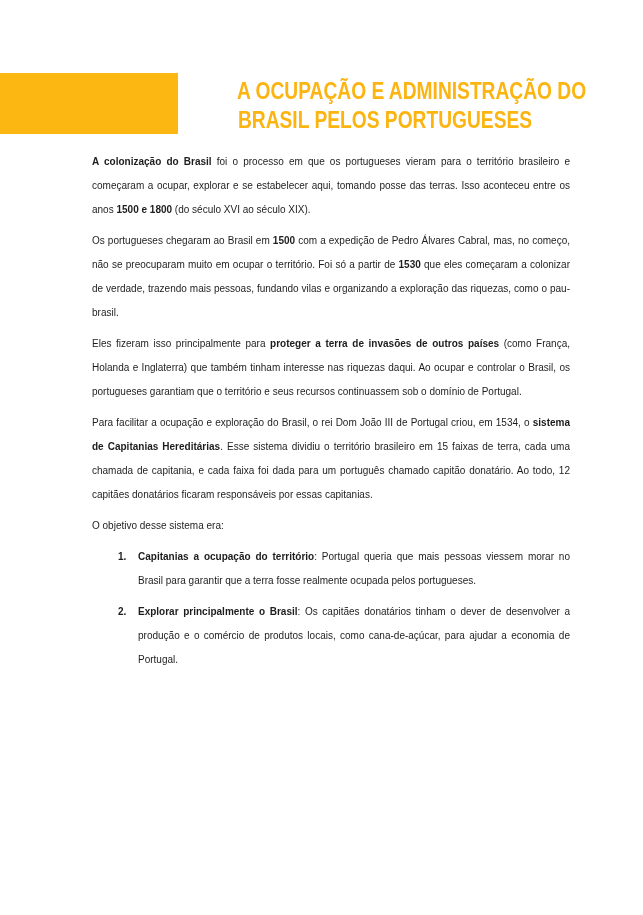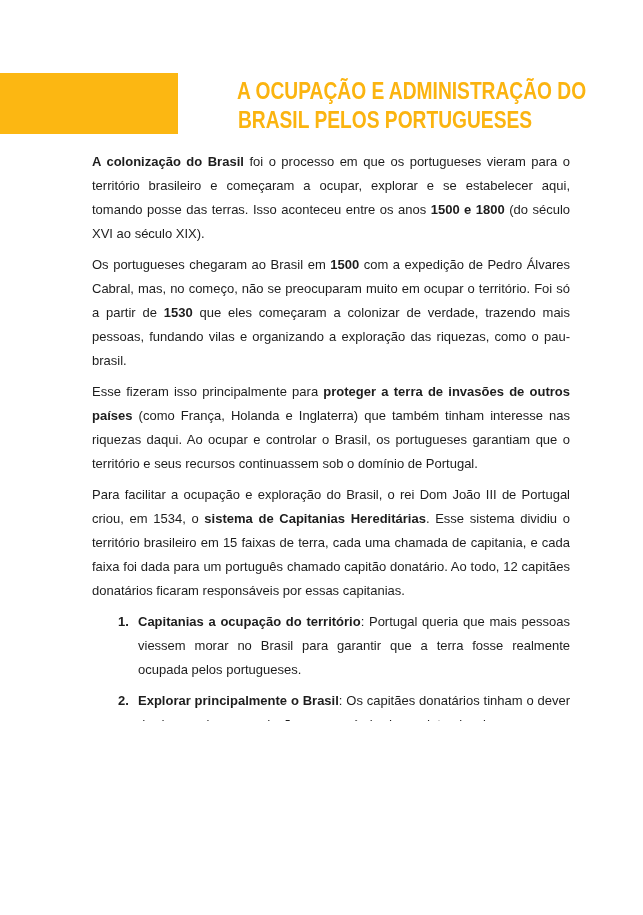--- a/index.html
+++ b/index.html
@@ -34,21 +34,21 @@
     transform: scaleX(0.80);
     transform-origin: 50% 0;
     white-space: nowrap;
   }
 
   
   .doc-body {
     position: absolute;
     left: 92px; top: 150px;
     width: 478px;
-    font-size: 13px;
+    font-size: 10px;
     line-height: 24px;
     text-align: justify;
   }
   .doc-body p { margin: 0 0 7px 0; }
   .seg-b { font-weight: bold; }
 
   .objectives-list { margin-top: 7px; }
   .list-item { display: flex; margin-bottom: 7px; }
   .list-marker {
     flex: none;
@@ -92,22 +92,23 @@
   <div class="accent-bar"></div>
 
   <div class="page-title">
     <div>A OCUPAÇÃO E ADMINISTRAÇÃO DO</div>
     <div>BRASIL PELOS PORTUGUESES</div>
   </div>
 
   <div class="doc-body">
     <p><span class="seg-b">A colonização do Brasil</span><span class="seg-n"> foi o processo em que os portugueses vieram para o território brasileiro e começaram a ocupar, explorar e se estabelecer aqui, tomando posse das terras. Isso aconteceu entre os anos </span><span class="seg-b">1500 e 1800</span><span class="seg-n"> (do século XVI ao século XIX).</span></p>
     <p><span class="seg-n">Os portugueses chegaram ao Brasil em </span><span class="seg-b">1500</span><span class="seg-n"> com a expedição de Pedro Álvares Cabral, mas, no começo, não se preocuparam muito em ocupar o território. Foi só a partir de </span><span class="seg-b">1530</span><span class="seg-n"> que eles começaram a colonizar de verdade, trazendo mais pessoas, fundando vilas e organizando a exploração das riquezas, como o pau-brasil.</span></p>
-    <p><span class="seg-n">Esse fizeram isso principalmente para </span><span class="seg-b">proteger a terra de invasões de outros países</span><span class="seg-n"> (como França, Holanda e Inglaterra) que também tinham interesse nas riquezas daqui. Ao ocupar e controlar o Brasil, os portugueses garantiam que o território e seus recursos continuassem sob o domínio de Portugal.</span></p>
+    <p><span class="seg-n">Eles fizeram isso principalmente para </span><span class="seg-b">proteger a terra de invasões de outros países</span><span class="seg-n"> (como França, Holanda e Inglaterra) que também tinham interesse nas riquezas daqui. Ao ocupar e controlar o Brasil, os portugueses garantiam que o território e seus recursos continuassem sob o domínio de Portugal.</span></p>
     <p><span class="seg-n">Para facilitar a ocupação e exploração do Brasil, o rei Dom João III de Portugal criou, em 1534, o </span><span class="seg-b">sistema de Capitanias Hereditárias</span><span class="seg-n">. Esse sistema dividiu o território brasileiro em 15 faixas de terra, cada uma chamada de capitania, e cada faixa foi dada para um português chamado capitão donatário. Ao todo, 12 capitães donatários ficaram responsáveis por essas capitanias.</span></p>
+    <p><span class="seg-n">O objetivo desse sistema era:</span></p>
 
     <div class="objectives-list">
       <div class="list-item">
         <span class="list-marker">1.</span>
         <div class="list-text"><span class="seg-b">Capitanias a ocupação do território</span><span class="seg-n">: Portugal queria que mais pessoas viessem morar no Brasil para garantir que a terra fosse realmente ocupada pelos portugueses.</span></div>
       </div>
       <div class="list-item">
         <span class="list-marker">2.</span>
         <div class="list-text"><span class="seg-b">Explorar principalmente o Brasil</span><span class="seg-n">: Os capitães donatários tinham o dever de desenvolver a produção e o comércio de produtos locais, como cana-de-açúcar, para ajudar a economia de Portugal.</span></div>
       </div>

